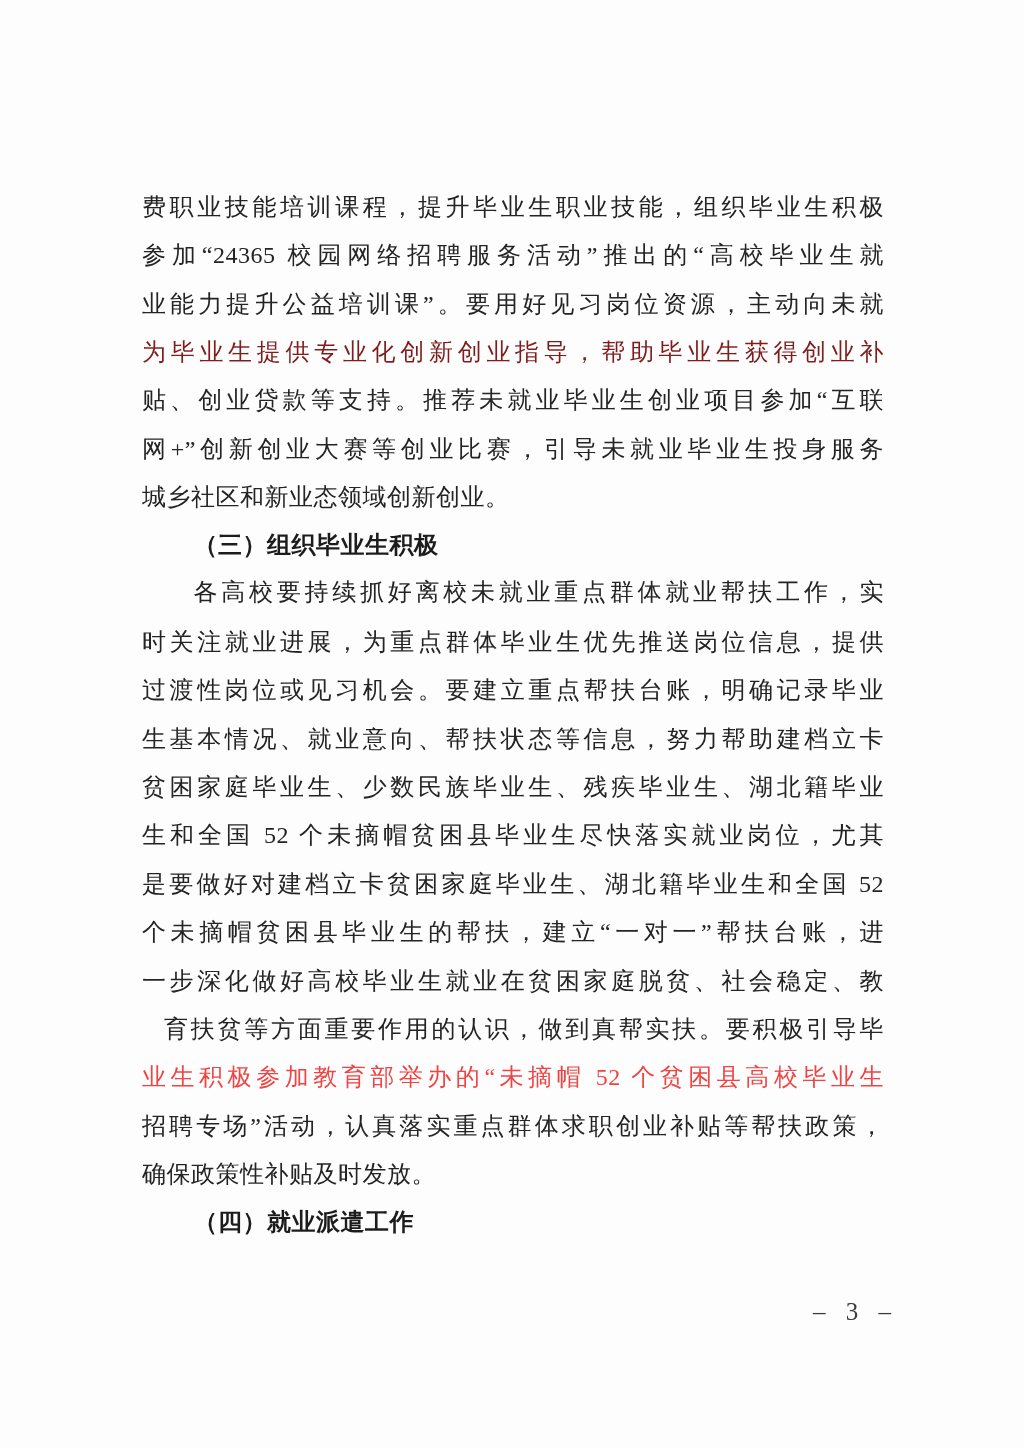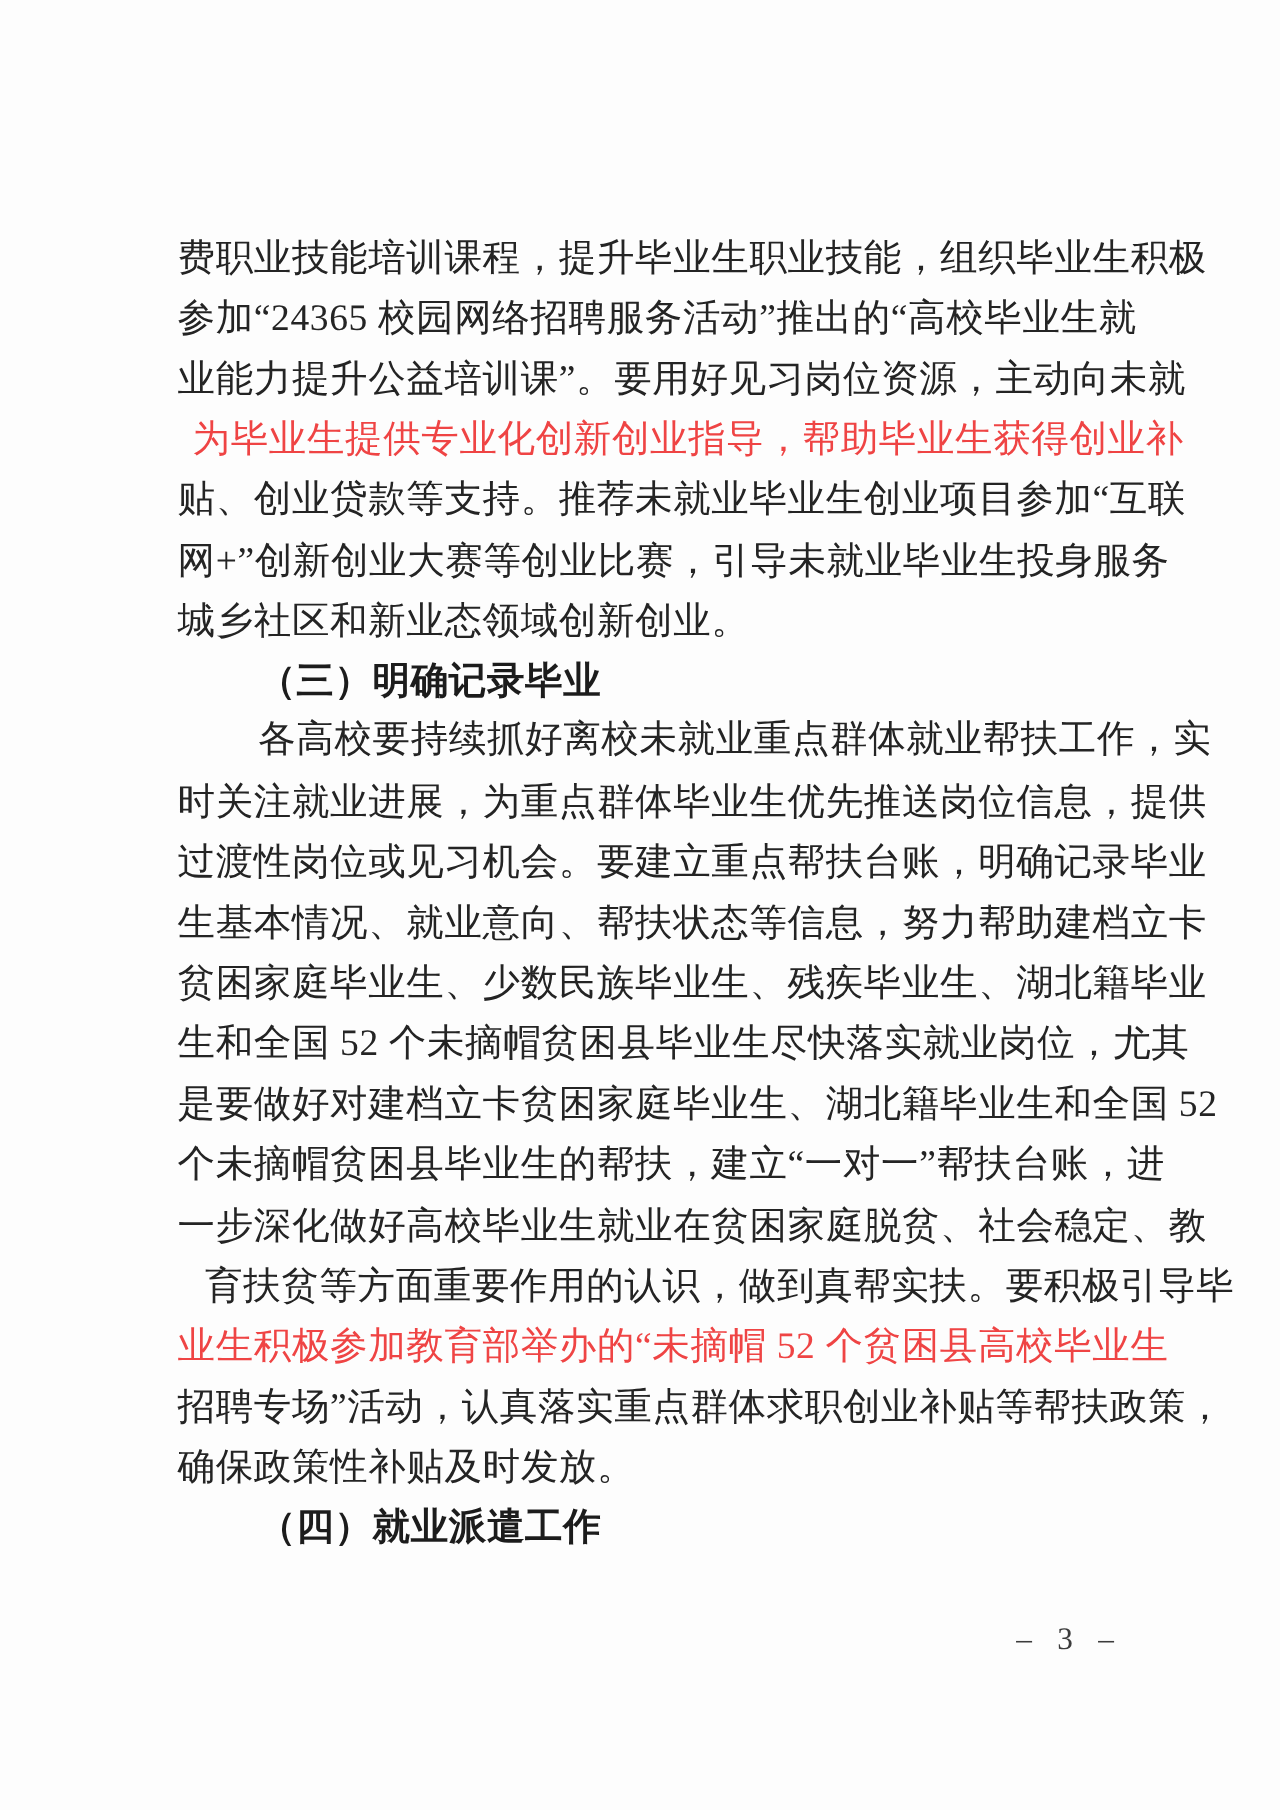--- a/index.html
+++ b/index.html
@@ -18,21 +18,21 @@
   }
   .text-block {
     position: absolute;
     left: 142px;
     top: 183px;
     width: 742px;
   }
   .line {
     height: 48.35px;
     line-height: 48.35px;
-    font-size: 30px;
+    font-size: 24px;
     color: #242424;
     white-space: nowrap;
     text-align: justify;
     text-align-last: justify;
     letter-spacing: 0.5px;
   }
   .line.end {
     text-align: left;
     text-align-last: left;
   }
@@ -57,25 +57,25 @@
   }
 </style>
 </head>
 <body>
 
 <div class="page" style="background: rgb(253, 253, 253);">
   <div class="text-block">
       <div class="line full" style="color: rgb(36, 36, 36);">费职业技能培训课程，提升毕业生职业技能，组织毕业生积极</div>
       <div class="line full" style="color: rgb(36, 36, 36);">参加“24365 校园网络招聘服务活动”推出的“高校毕业生就</div>
       <div class="line full" style="color: rgb(36, 36, 36);">业能力提升公益培训课”。要用好见习岗位资源，主动向未就</div>
-      <div class="line full" style="color: #ef4444; margin-left: 12px;">为毕业生提供专业化创新创业指导，帮助毕业生获得创业补</div>
+      <div class="line full" style="color: #7f1d1d;">为毕业生提供专业化创新创业指导，帮助毕业生获得创业补</div>
       <div class="line full" style="color: rgb(36, 36, 36);">贴、创业贷款等支持。推荐未就业毕业生创业项目参加“互联</div>
       <div class="line full" style="color: rgb(36, 36, 36);">网+”创新创业大赛等创业比赛，引导未就业毕业生投身服务</div>
       <div class="line end" style="color: rgb(36, 36, 36);">城乡社区和新业态领域创新创业。</div>
-      <div class="line heading">（三）明确记录毕业</div>
+      <div class="line heading">（三）组织毕业生积极</div>
       <div class="line full indent" style="color: rgb(36, 36, 36); font-family: Liberation Mono, monospace;">各高校要持续抓好离校未就业重点群体就业帮扶工作，实</div>
       <div class="line full" style="color: rgb(36, 36, 36);">时关注就业进展，为重点群体毕业生优先推送岗位信息，提供</div>
       <div class="line full" style="color: rgb(36, 36, 36);">过渡性岗位或见习机会。要建立重点帮扶台账，明确记录毕业</div>
       <div class="line full" style="color: rgb(36, 36, 36);">生基本情况、就业意向、帮扶状态等信息，努力帮助建档立卡</div>
       <div class="line full" style="color: rgb(36, 36, 36);">贫困家庭毕业生、少数民族毕业生、残疾毕业生、湖北籍毕业</div>
       <div class="line full" style="color: rgb(36, 36, 36);">生和全国 52 个未摘帽贫困县毕业生尽快落实就业岗位，尤其</div>
       <div class="line full" style="color: rgb(36, 36, 36);">是要做好对建档立卡贫困家庭毕业生、湖北籍毕业生和全国 52</div>
       <div class="line full" style="color: rgb(36, 36, 36);">个未摘帽贫困县毕业生的帮扶，建立“一对一”帮扶台账，进</div>
       <div class="line full" style="color: rgb(36, 36, 36);">一步深化做好高校毕业生就业在贫困家庭脱贫、社会稳定、教</div>
       <div class="line full" style="color: rgb(36, 36, 36); margin-left: 22px;">育扶贫等方面重要作用的认识，做到真帮实扶。要积极引导毕</div>

